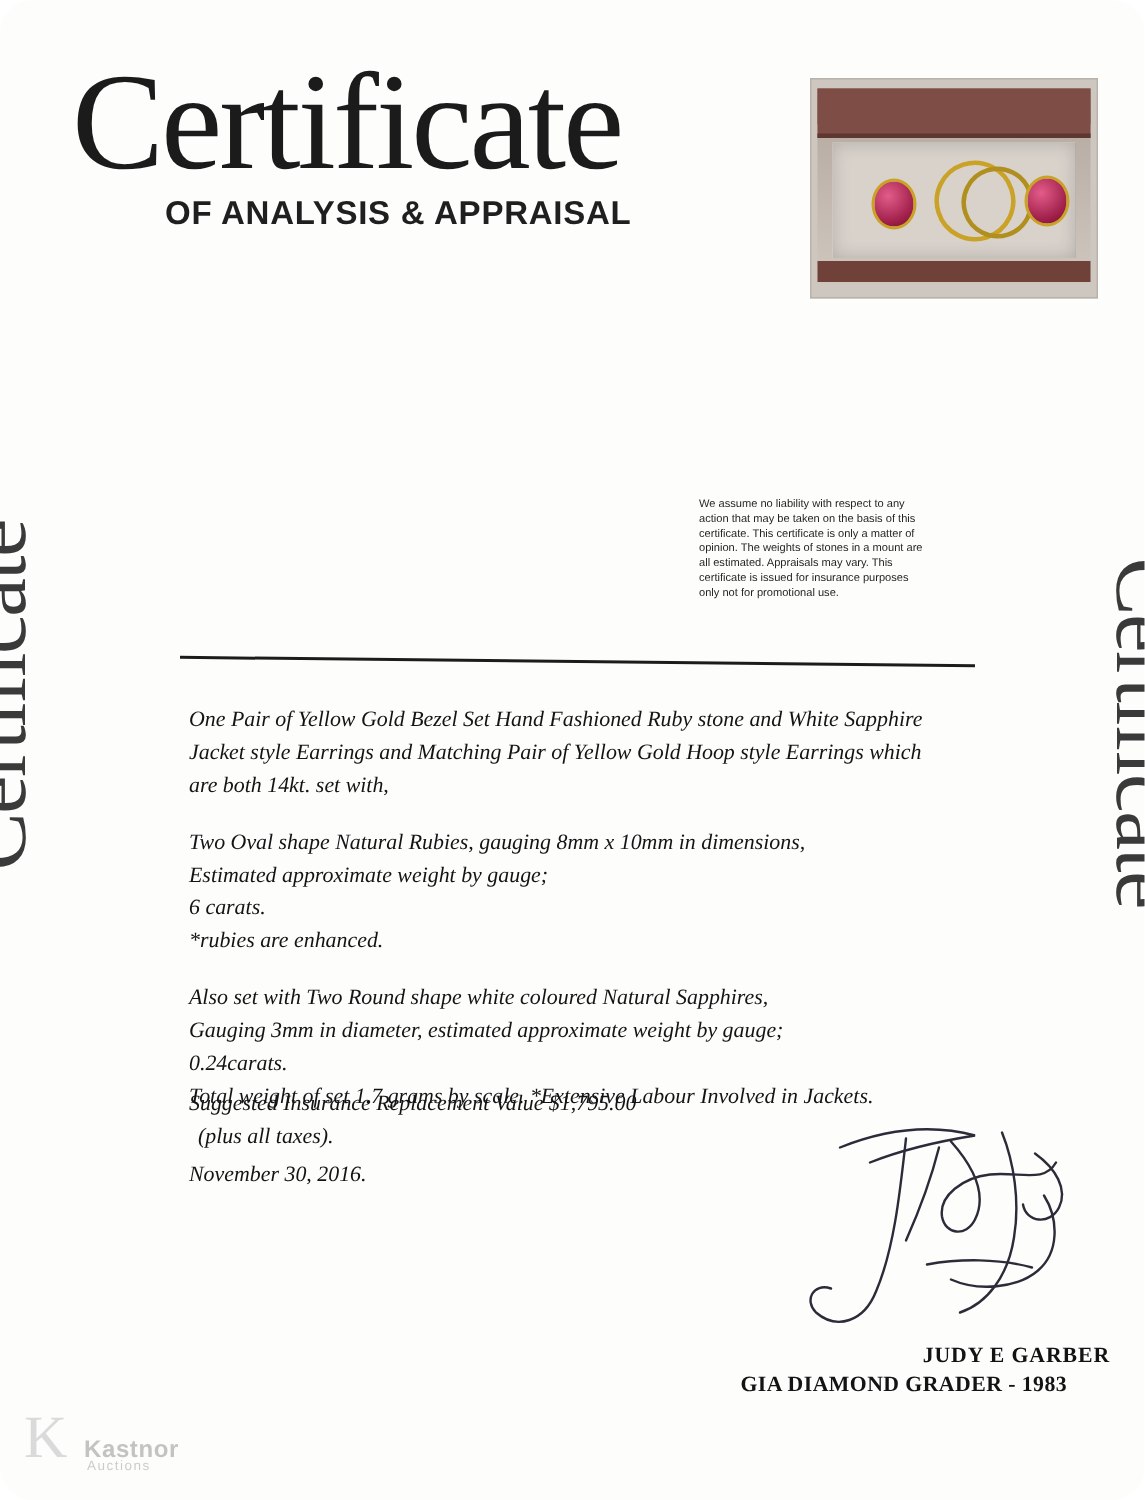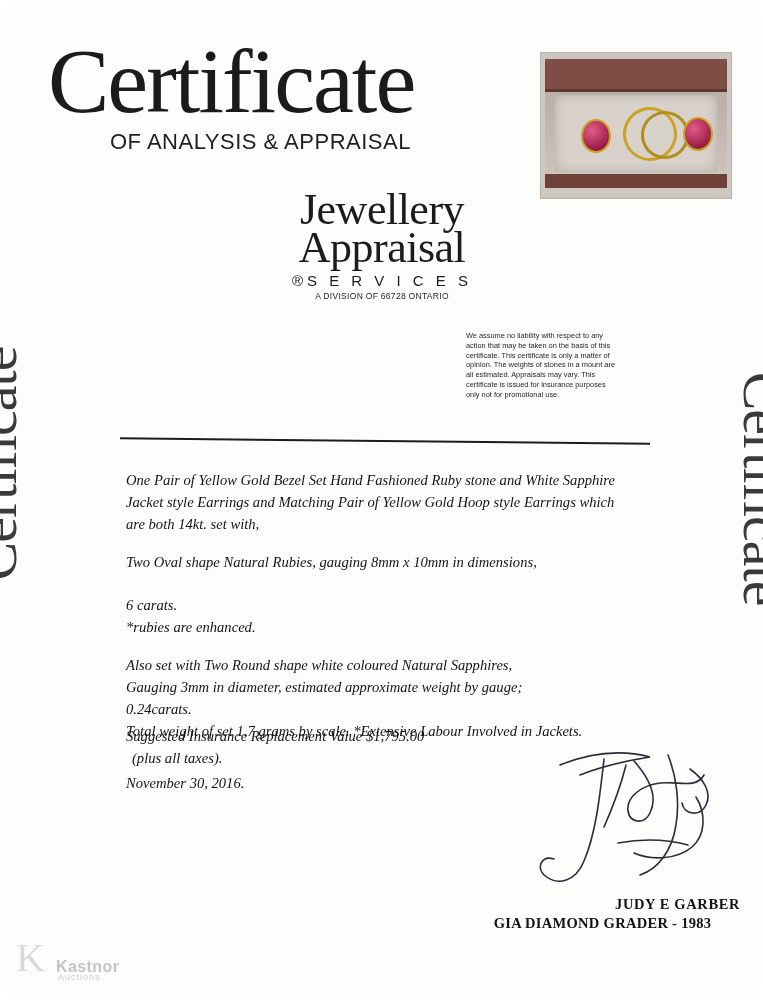--- a/index.html
+++ b/index.html
@@ -60,20 +60,21 @@
     letter-spacing: -2px;
     color: #1b1b1b;
     margin: 0;
   }
   .cert-sub {
     font-family: "Liberation Sans", sans-serif;
     font-size: 22px;
     letter-spacing: 0.5px;
     color: #1f1f1f;
     margin: 4px 0 12px 62px;
+    font-weight: bold;
   }
 
   .brand-block {
     position: absolute;
     left: 232px;
     top: 192px;
     width: 300px;
     text-align: center;
   }
   .brand-1, .brand-2 {
@@ -301,26 +302,20 @@
 <div class="page">
 
   <div class="side-word side-left">Certificate</div>
   <div class="side-word side-right">Certificate</div>
 
   <div class="masthead">
     <div class="cert-title">Certificate</div>
     <div class="cert-sub">OF ANALYSIS &amp; APPRAISAL</div>
   </div>
 
-  <div class="brand-block">
-    <div class="brand-1">Jewellery</div>
-    <div class="brand-2">Appraisal</div>
-    <div class="brand-services">®S E R V I C E S</div>
-    <div class="brand-division">A DIVISION OF 66728 ONTARIO</div>
-  </div>
 
   <div class="photo">
     <div class="box-outer">
       <div class="lid"></div>
       <div class="velvet"></div>
       <div class="hoop"></div>
       <div class="hoop hoop2"></div>
       <div class="gem gem-left"></div>
       <div class="gem gem-right"></div>
       <div class="base"></div>
@@ -329,21 +324,21 @@
 
 
   <div class="disclaimer">We assume no liability with respect to any action that may be taken on the basis of this certificate.  This certificate is only a matter of opinion.  The weights of stones in a mount are all estimated.  Appraisals may vary.  This certificate is issued for insurance purposes only not for promotional use.</div>
 
   <div class="rule"></div>
 
   <div class="body-copy">
     <p>One Pair of Yellow Gold Bezel Set Hand Fashioned Ruby stone and White Sapphire Jacket style Earrings and Matching Pair of Yellow Gold Hoop style Earrings which are both 14kt. set with,</p>
     <p>
       <span>Two Oval shape Natural Rubies, gauging 8mm x 10mm in dimensions,</span><br>
-      <br>
+      <span>Estimated approximate weight by gauge;</span><br>
       <span>6 carats.</span><br>
       <span>*rubies are enhanced.</span>
     </p>
     <p class="tight">
       <span>Also set with Two Round  shape white coloured Natural Sapphires,</span><br>
       <span>Gauging 3mm  in diameter, estimated approximate weight by gauge;</span><br>
       <span>0.24carats.</span><br>
       <span>Total weight of set 1.7 grams by scale.  *Extensive Labour Involved in Jackets.</span>
     </p>
   </div>

